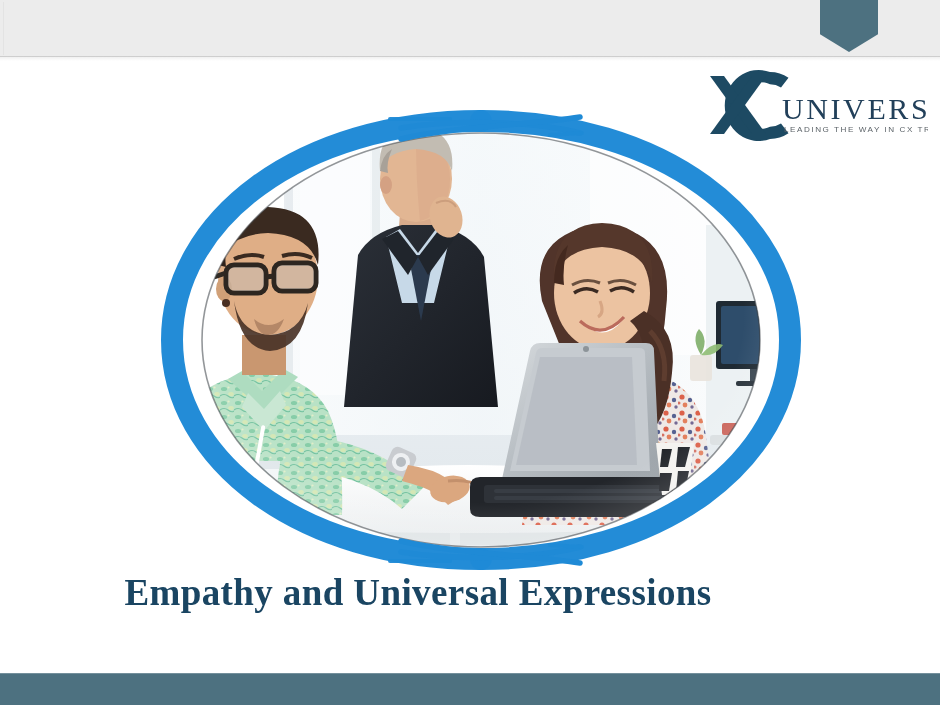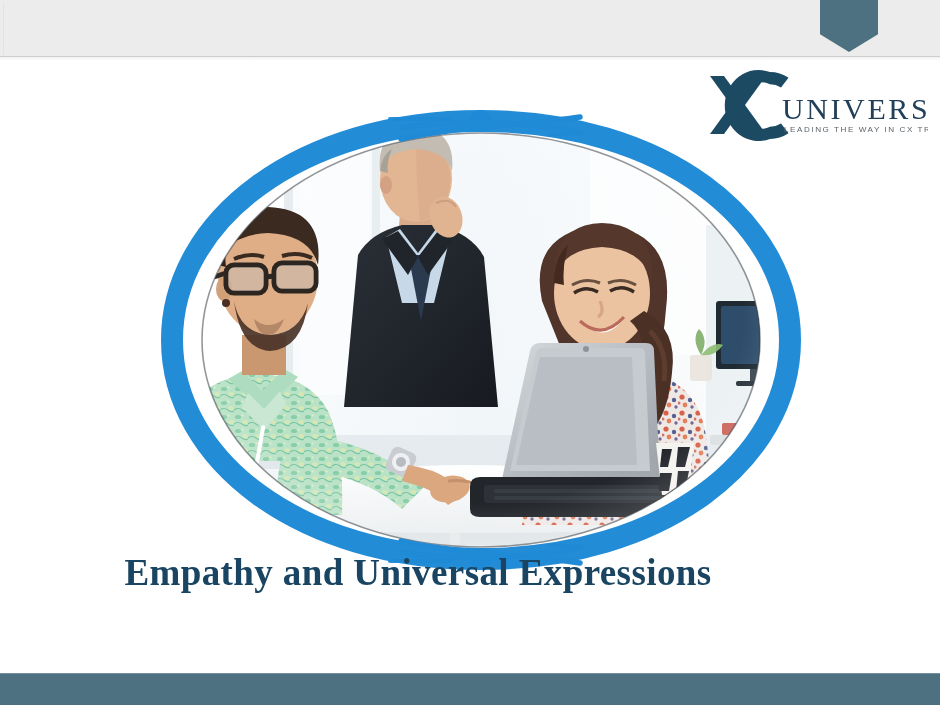--- a/index.html
+++ b/index.html
@@ -79,21 +79,21 @@
     top: 105px;
     width: 662px;
     height: 470px;
   }
   .hero svg { display: block; }
 
   
   .slide-title {
     position: absolute;
     left: 0;
-    top: 552px;
+    top: 572px;
     width: 836px;
     text-align: center;
     font-family: "Liberation Serif", "DejaVu Serif", serif;
     font-weight: bold;
     font-size: 37px;
     letter-spacing: 0.4px;
     color: #1a4562;
     line-height: 1.12;
   }
 

